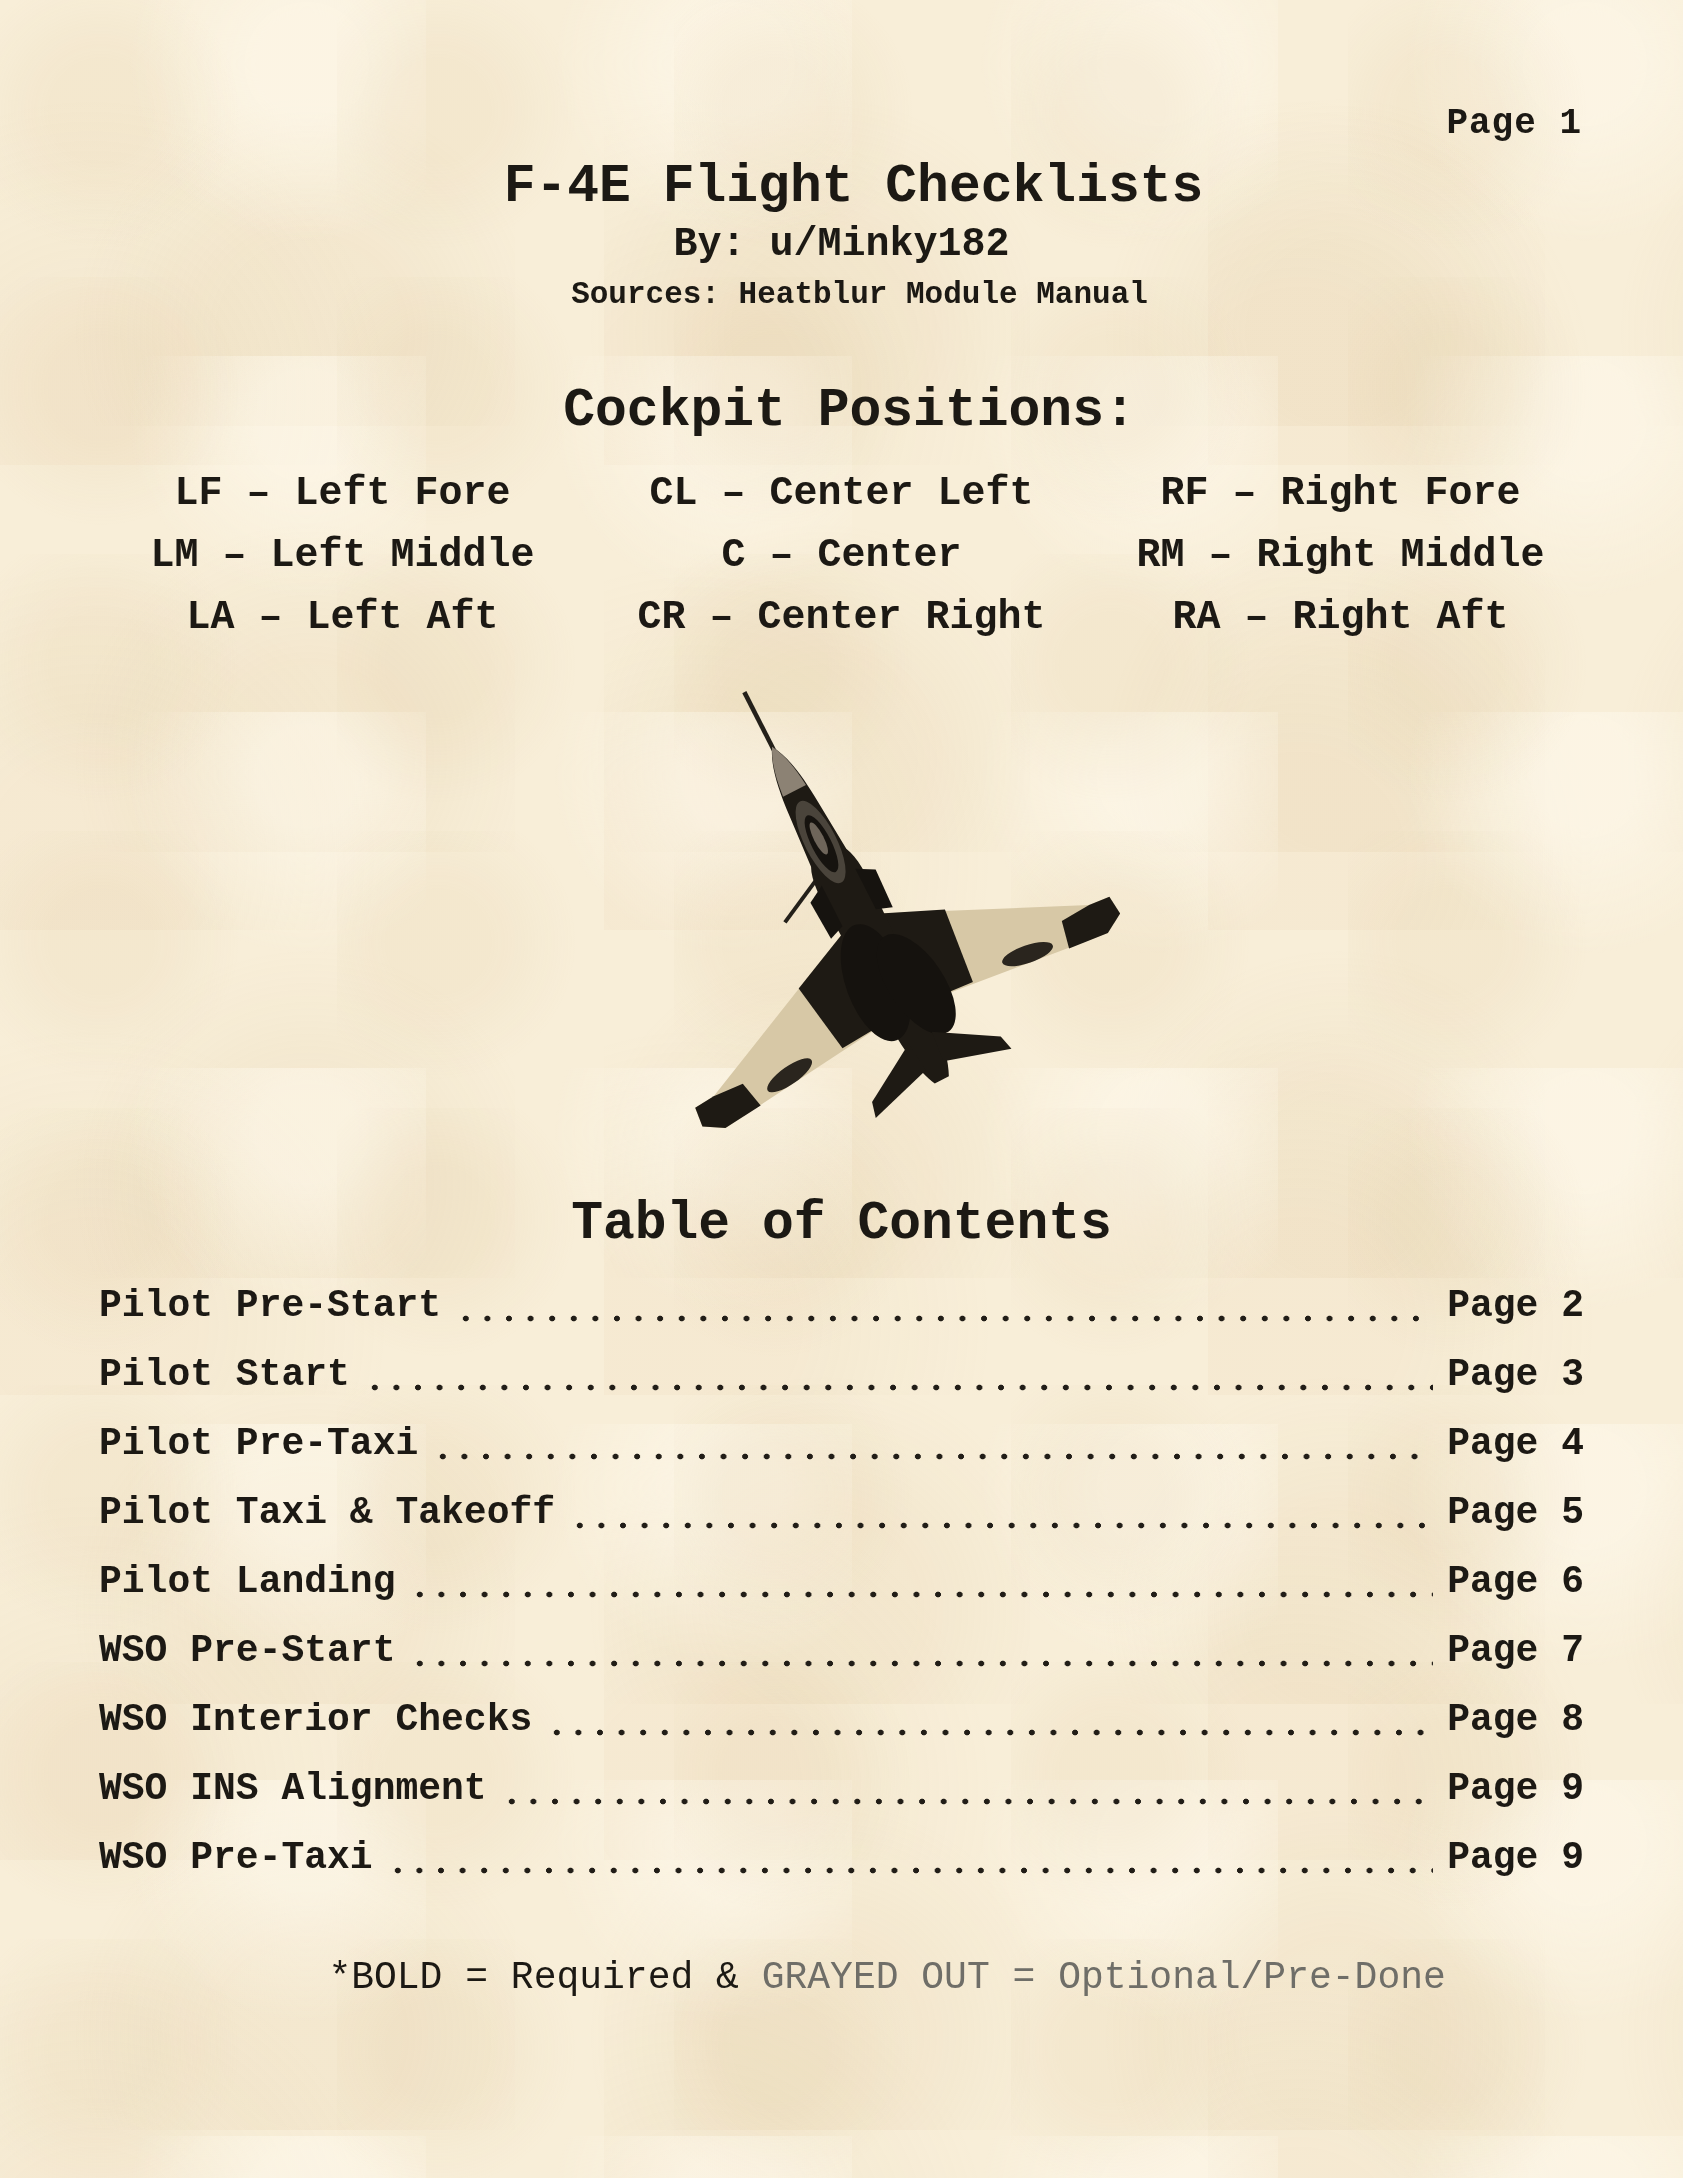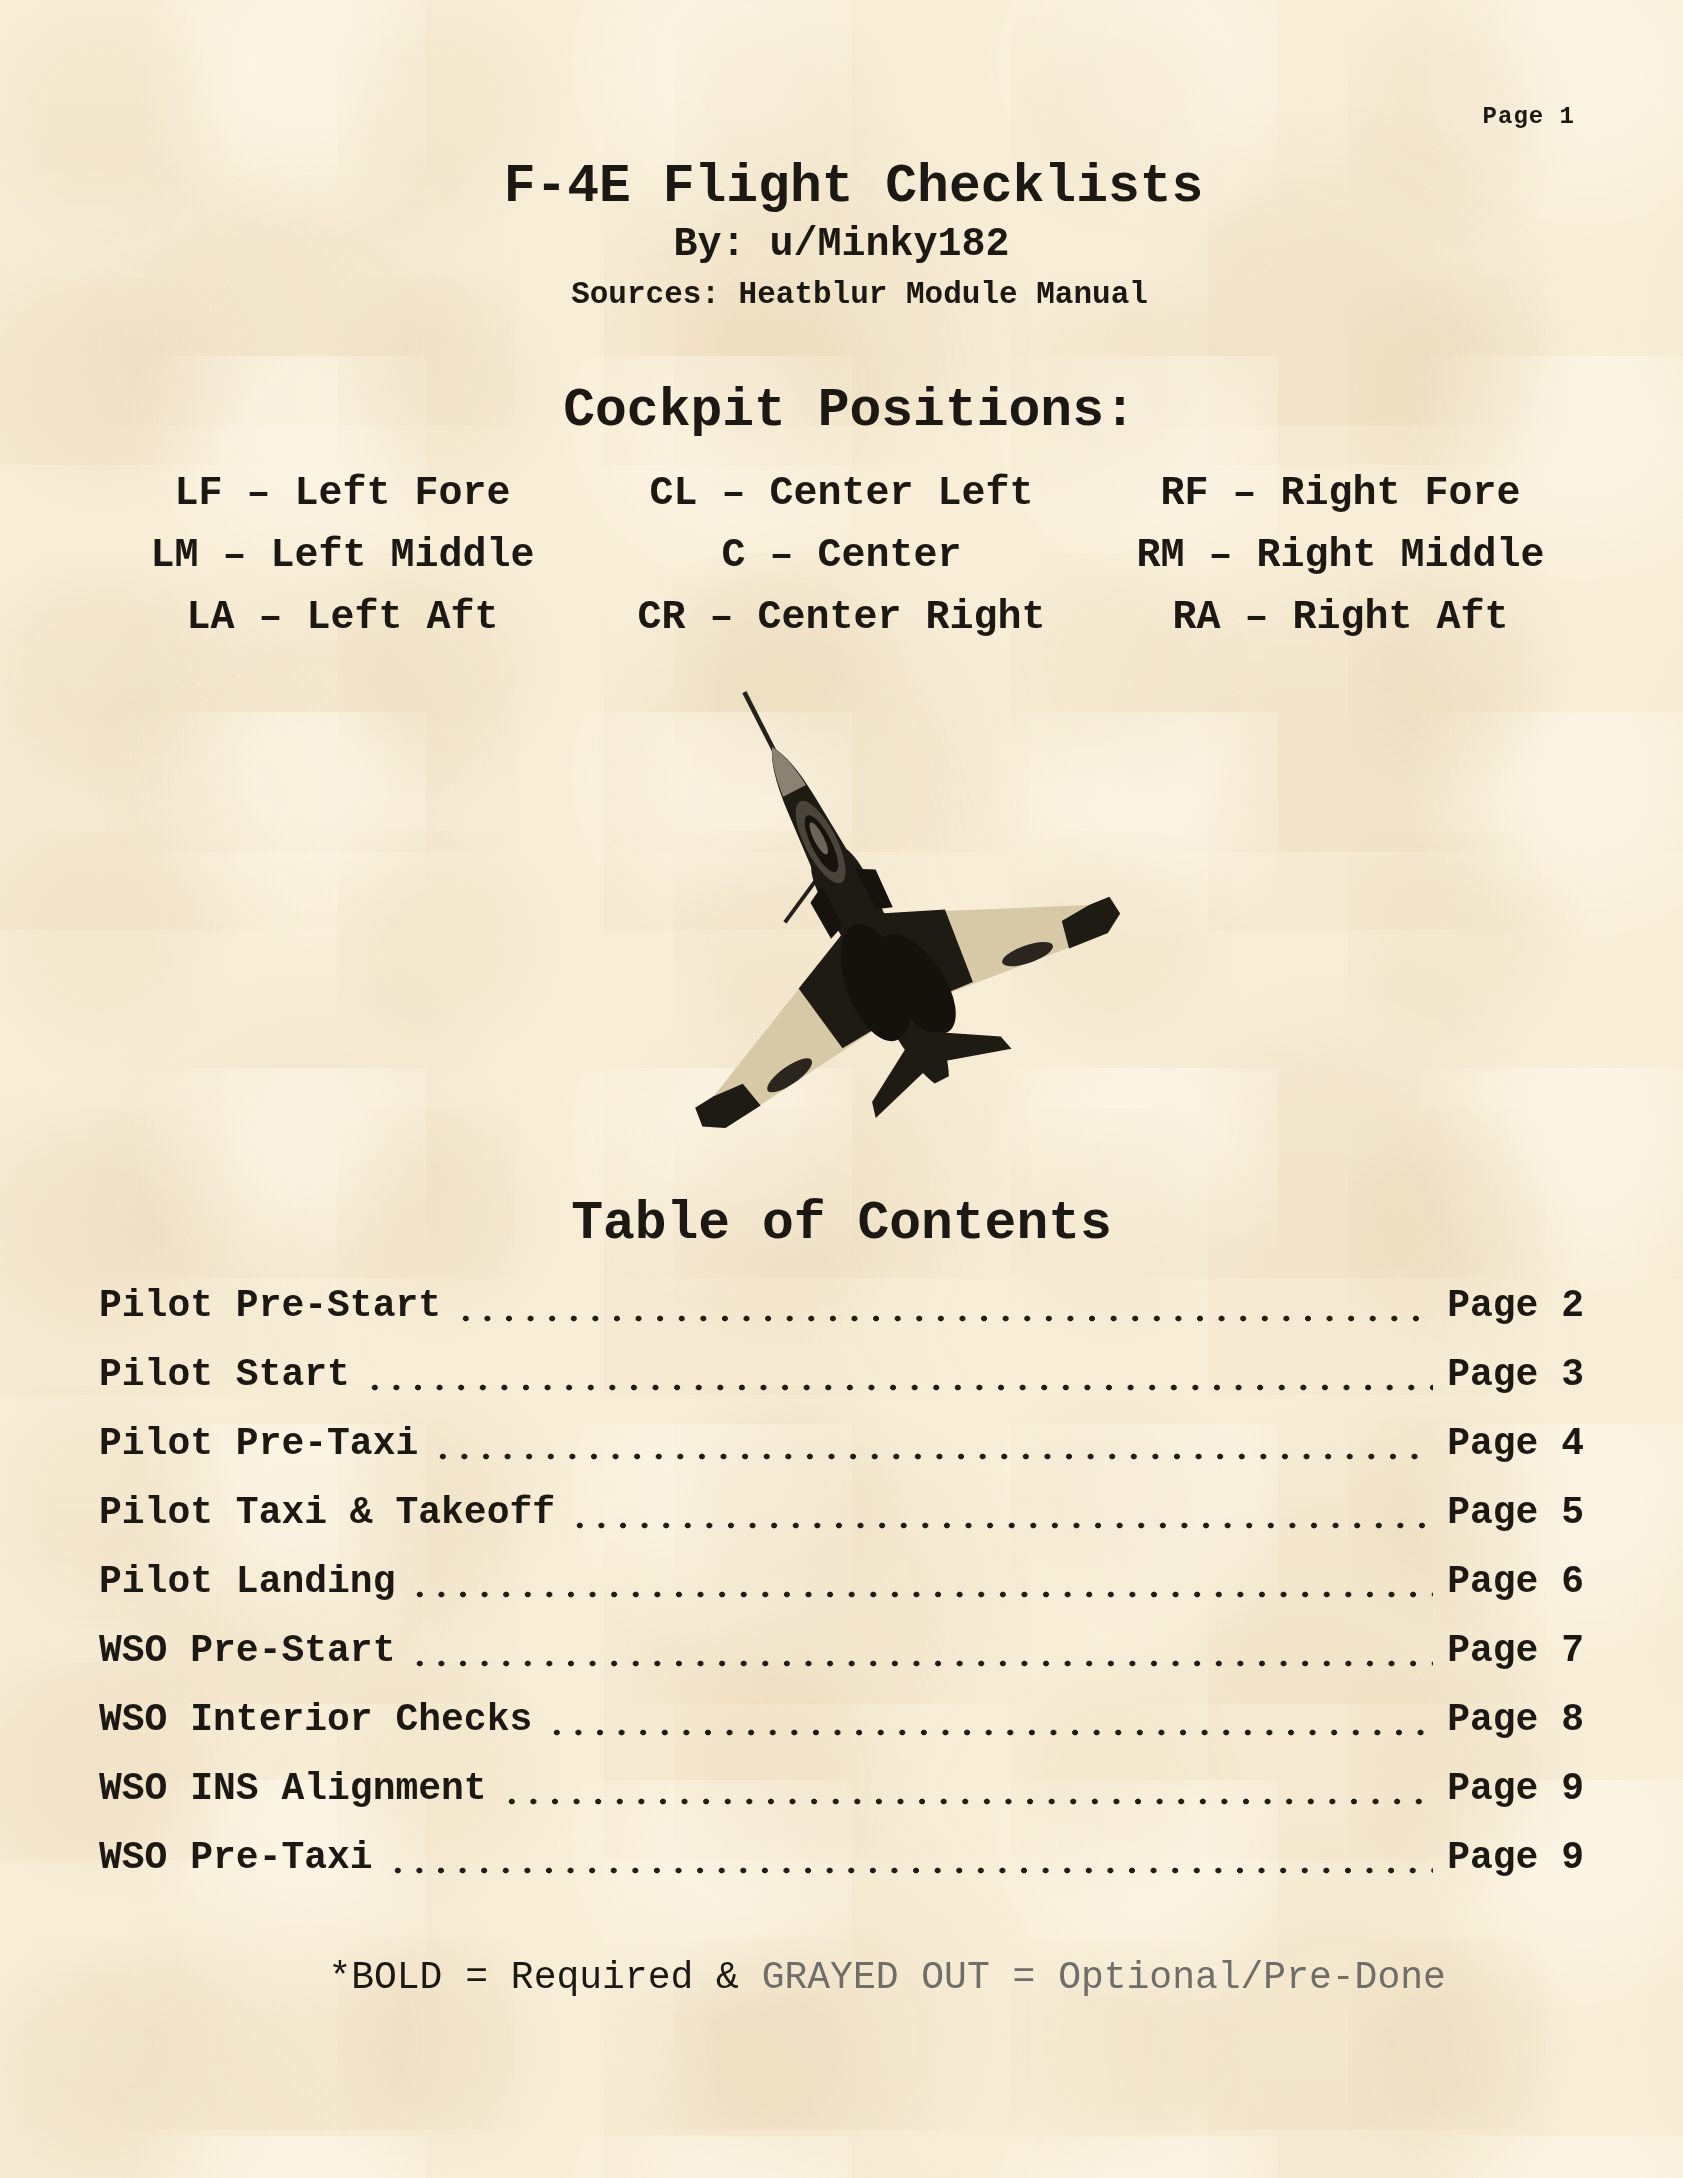--- a/index.html
+++ b/index.html
@@ -14,22 +14,22 @@
     background-color: #f8eed8;
     background-image:
       radial-gradient(circle at 30% 40%, rgba(205,174,120,0.10) 0 18%, transparent 48%),
       radial-gradient(circle at 72% 18%, rgba(255,250,238,0.55) 0 12%, transparent 42%),
       radial-gradient(circle at 60% 78%, rgba(198,164,108,0.09) 0 20%, transparent 52%),
       radial-gradient(circle at 15% 85%, rgba(214,184,136,0.08) 0 16%, transparent 46%);
     background-size: 337px 277px, 426px 356px, 515px 426px, 604px 465px;
   }
 
   .page-num {
-    position: absolute; top: 103px; right: 108px;
-    font-size: 24px; font-weight: bold; letter-spacing: 1px;
+    position: absolute; top: 103px; right: 101px;
+    font-size: 36px; font-weight: bold; letter-spacing: 1px;
   }
 
   .title {
     position: absolute; top: 145px; left: 0; width: 100%;
     margin: 12px; text-align: center;
     font-size: 53px; font-weight: bold;
   }
 
   .byline {
     position: absolute; top: 222px; left: 0; width: 100%;

